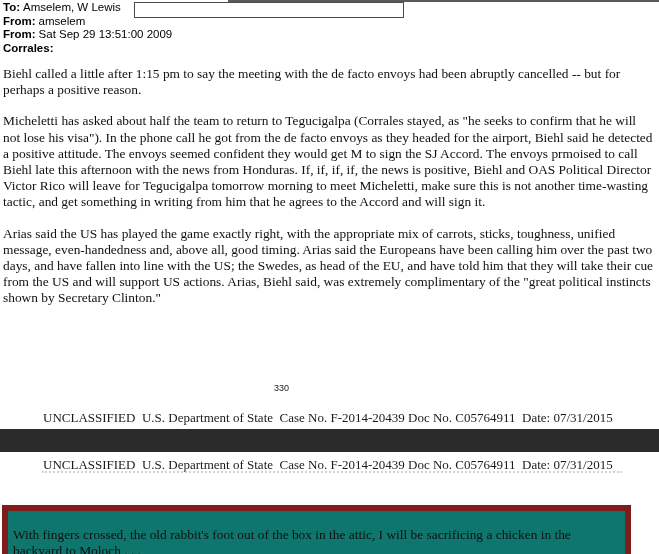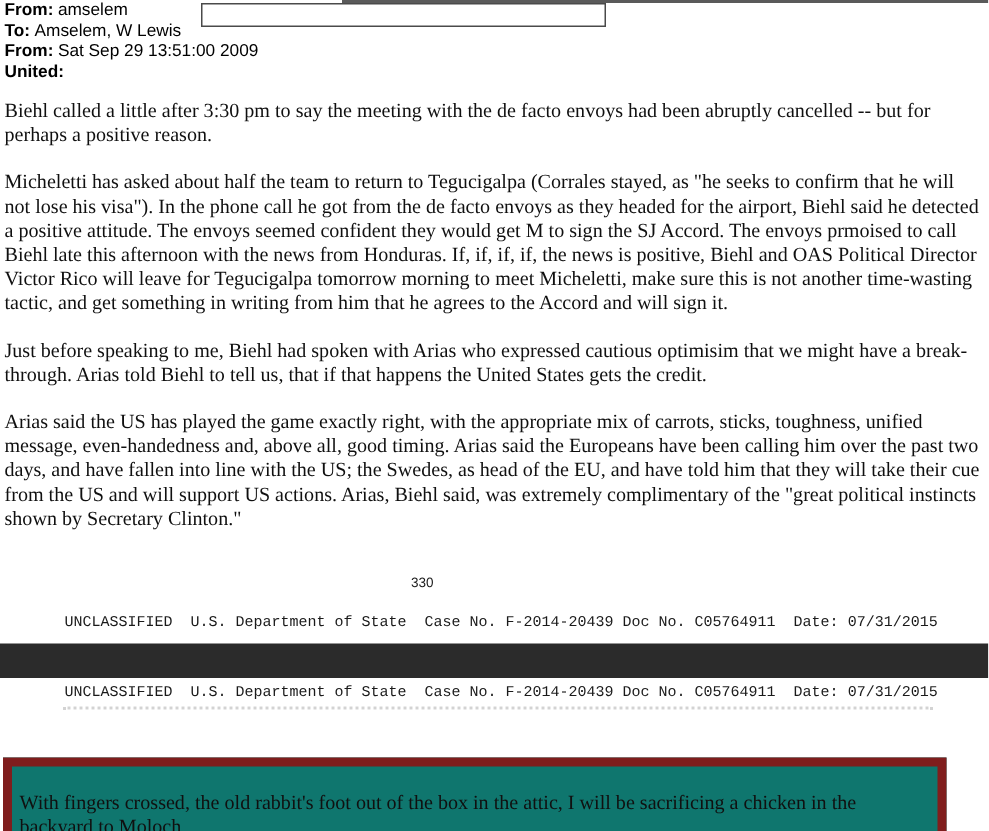--- a/index.html
+++ b/index.html
@@ -74,22 +74,22 @@
     position: absolute;
     left: 274px;
     top: 383px;
     font-family: "Liberation Sans", sans-serif;
     font-size: 9px;
     color: #1a1a1a;
   }
   .stamp {
     position: absolute;
     left: 43px;
-    font-family: Liberation Mono, monospace;
-    font-size: 10px;
+    font-family: Liberation Serif, serif;
+    font-size: 13px;
     color: #1a1a1a;
     white-space: pre;
   }
   .stamp-top { top: 410px; }
   .stamp-bottom { top: 457px; }
 
   .redaction-bar {
     position: absolute;
     left: 0;
     top: 429px;
@@ -128,39 +128,38 @@
 </style>
 </head>
 <body>
 
 <div class="page">
 
   <div class="top-scan-line"></div>
 
   <div class="email-header">
     <div class="hdr-row">
-      <span class="hdr-label">From:</span><span class="hdr-value">amselem</span>
+      <span class="hdr-label">To:</span><span class="hdr-value">Amselem, W Lewis</span>
     </div>
     <div class="hdr-row">
-      <span class="hdr-label">To:</span><span class="hdr-value">Amselem, W Lewis</span>
+      <span class="hdr-label">From:</span><span class="hdr-value">amselem</span>
     </div>
     <div class="hdr-row">
       <span class="hdr-label">From:</span><span class="hdr-value">Sat Sep 29 13:51:00 2009</span>
     </div>
     <div class="hdr-row">
-      <span class="hdr-label">United:</span><span class="hdr-value"></span>
+      <span class="hdr-label">Corrales:</span><span class="hdr-value"></span>
     </div>
   </div>
 
   <div class="redaction-outline"></div>
 
   <div class="email-body">
-    <p>Biehl called a little after 3:30 pm to say the meeting with the de facto envoys had been abruptly cancelled -- but for perhaps a positive reason.</p>
+    <p>Biehl called a little after 1:15 pm to say the meeting with the de facto envoys had been abruptly cancelled -- but for perhaps a positive reason.</p>
     <p>Micheletti has asked about half the team to return to Tegucigalpa (Corrales stayed, as "he seeks to confirm that he will not lose his visa").  In the phone call he got from the de facto envoys as they headed for the airport, Biehl said he detected a positive attitude.  The envoys seemed confident they would get M to sign the SJ Accord.  The envoys prmoised to call Biehl late this afternoon with the news from Honduras.  If, if, if, if, the news is positive, Biehl and OAS Political Director Victor Rico will leave for Tegucigalpa tomorrow morning to meet Micheletti, make sure this is not another time-wasting tactic, and get something in writing from him that he agrees to the Accord and will sign it.</p>
-    <p>Just before speaking to me, Biehl had spoken with Arias who expressed cautious optimisim that we might have a break-through.  Arias told Biehl to tell us, that if that happens the United States gets the credit.</p>
     <p>Arias said the US has played the game exactly right, with the appropriate mix of carrots, sticks, toughness, unified message, even-handedness and, above all, good timing.  Arias said the Europeans have been calling him over the past two days, and have fallen into line with the US; the Swedes, as head of the EU, and have told him that they will take their cue from the US and will support US actions.  Arias, Biehl said, was extremely complimentary of the "great political instincts shown by Secretary Clinton."</p>
   </div>
 
   <div class="page-number">330</div>
 
   <div class="stamp stamp-top">UNCLASSIFIED  U.S. Department of State  Case No. F-2014-20439 Doc No. C05764911  Date: 07/31/2015</div>
 
   <div class="redaction-bar"></div>
 
   <div class="stamp stamp-bottom">UNCLASSIFIED  U.S. Department of State  Case No. F-2014-20439 Doc No. C05764911  Date: 07/31/2015</div>

